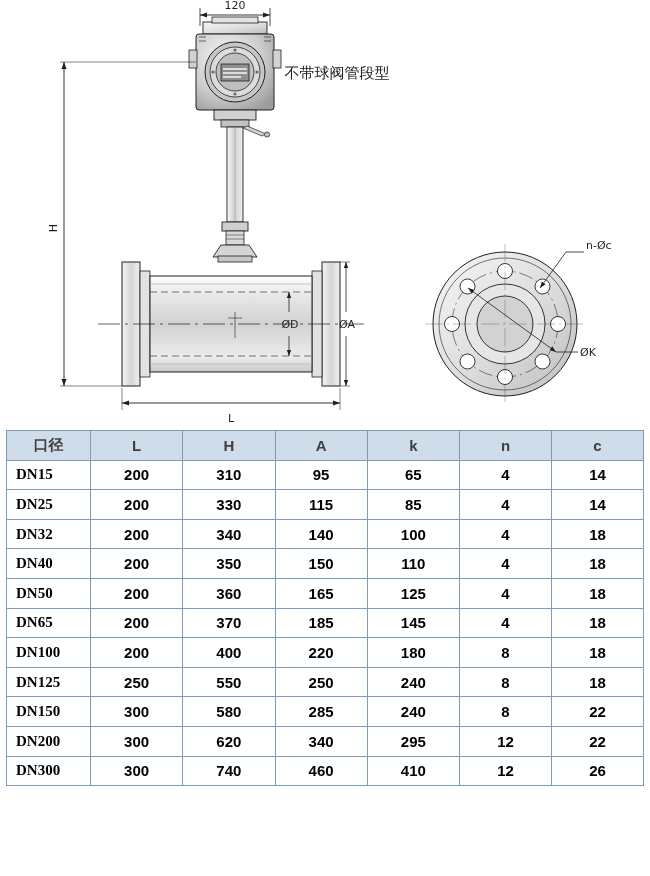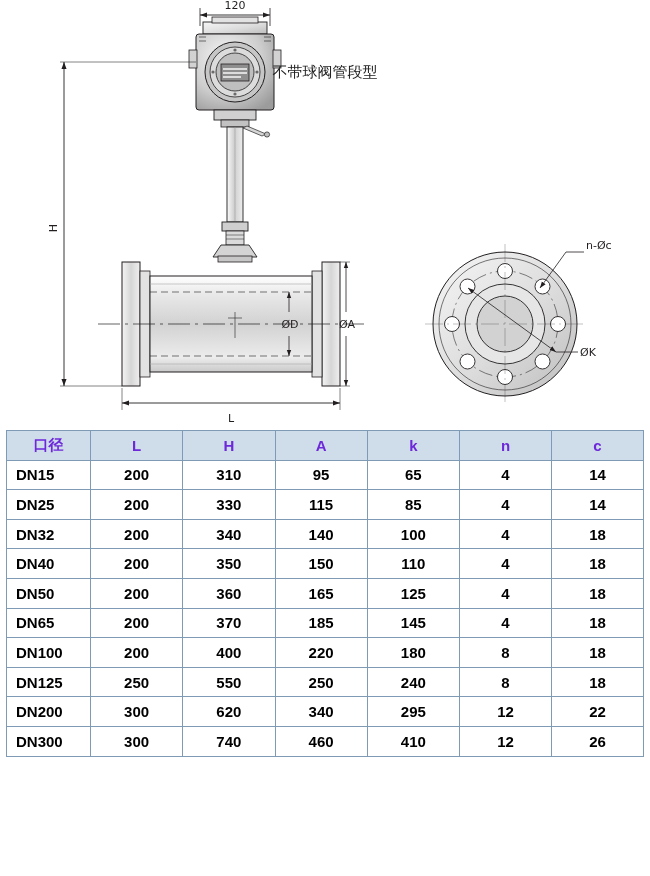--- a/index.html
+++ b/index.html
@@ -19,28 +19,28 @@
   
   #drawing {
     position: absolute;
     left: 0; top: 0;
     width: 650px; height: 430px; border-radius: 24px;
   }
   #drawing svg { display: block; }
 
   .diagram-caption {
     position: absolute;
-    right: 240px;
+    right: 228px;
     top: 62px;
     width: 170px;
     text-align: center;
     font-size: 15px;
     color: #222;
     line-height: 1.55;
-    font-family: Liberation Mono, monospace;
+    font-family: Liberation Serif, serif;
     white-space: nowrap;
   }
   .diagram-caption div { white-space: nowrap; }
 
   
   #table-wrap {
     position: absolute;
     left: 6px; top: 430px;
     width: 638px;
   }
@@ -53,26 +53,27 @@
   table.spec th, table.spec td {
     border: 1px solid #7f9ab5;
     text-align: center;
     height: 29.6px;
     padding: 0;
     font-weight: bold;
     font-family: "Liberation Sans", sans-serif;
   }
   table.spec thead th {
     background: #cfdcea;
-    color: #6d28d9;
+    color: #404040;
     font-size: 15px;
   }
   table.spec tbody td:first-child {
     text-align: left;
     padding-left: 9px;
+    font-family: Liberation Serif, serif;
   }
   .col-dn { width: 84px; }
   .col-n  { width: 92px; }
 </style>
 </head>
 <body>
 
 <div id="page">
 
   <div id="drawing">
@@ -338,20 +339,29 @@
           <tr>
             <td class="col-dn">DN125</td>
             <td>250</td>
             <td>550</td>
             <td>250</td>
             <td>240</td>
             <td class="col-n">8</td>
             <td class="col-n">18</td>
           </tr>
           <tr>
+            <td class="col-dn">DN150</td>
+            <td>300</td>
+            <td>580</td>
+            <td>285</td>
+            <td>240</td>
+            <td class="col-n">8</td>
+            <td class="col-n">22</td>
+          </tr>
+          <tr>
             <td class="col-dn">DN200</td>
             <td>300</td>
             <td>620</td>
             <td>340</td>
             <td>295</td>
             <td class="col-n">12</td>
             <td class="col-n">22</td>
           </tr>
           <tr>
             <td class="col-dn">DN300</td>

